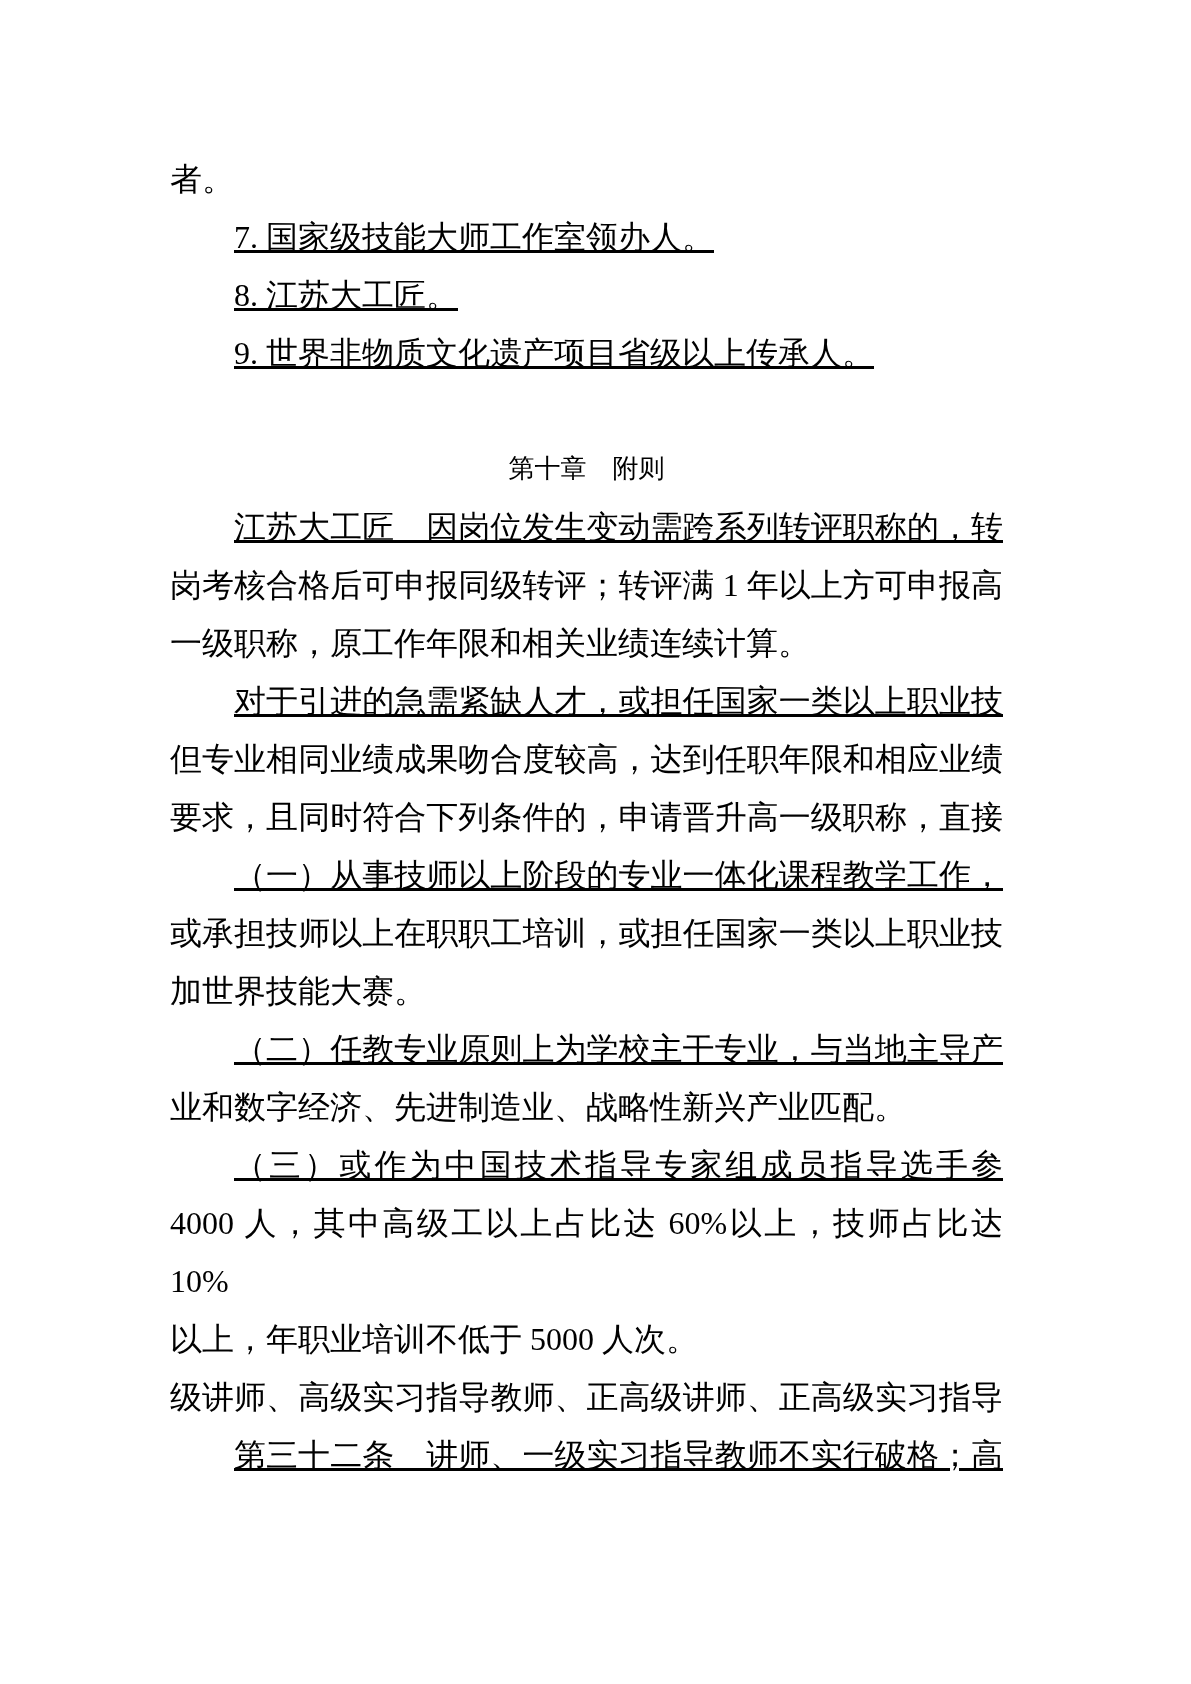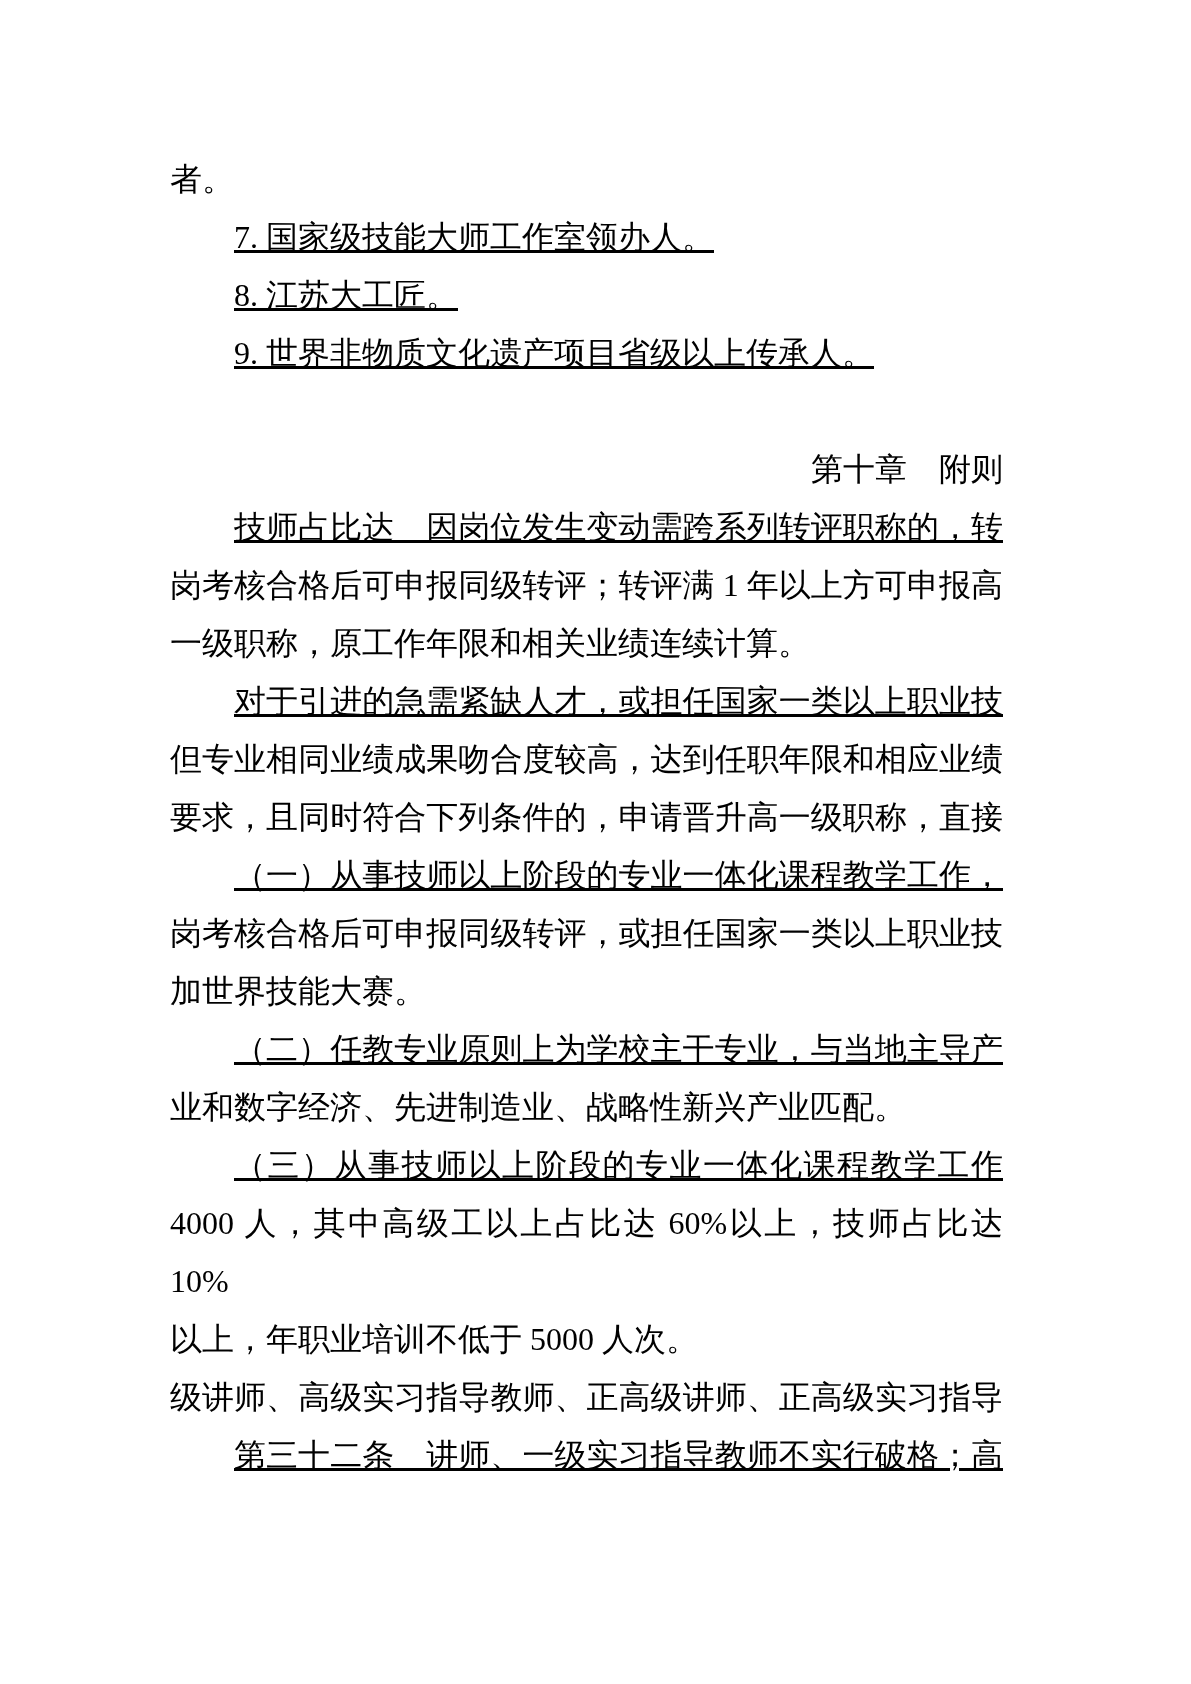--- a/index.html
+++ b/index.html
@@ -34,22 +34,22 @@
   .line.fill {
     text-align-last: justify;
     -moz-text-align-last: justify;
   }
   .line.first {
     padding-left: 64px; 
     text-decoration: underline;
   }
   .heading {
     margin-top: 58px;
-    text-align: right;
-    font-size: 32px;
+    text-align: center;
+    font-size: 26px;
     line-height: 58px;
     font-weight: 400;
   }
 </style>
 </head>
 <body>
 
 <div class="page" style="background: rgb(255, 255, 255);">
   <div class="content" style="color: rgb(0, 0, 0);">
       <div class="para">
@@ -59,40 +59,40 @@
         <div class="line first">7. 国家级技能大师工作室领办人。</div>
       </div>
       <div class="para">
         <div class="line first">8. 江苏大工匠。</div>
       </div>
       <div class="para">
         <div class="line first">9. 世界非物质文化遗产项目省级以上传承人。</div>
       </div>
       <div class="heading">第十章　附则</div>
       <div class="para">
-        <div class="line fill first">技师占比达　因岗位发生变动需跨系列转评职称的，转</div>
+        <div class="line fill first">江苏大工匠　因岗位发生变动需跨系列转评职称的，转</div>
         <div class="line fill">岗考核合格后可申报同级转评；转评满 1 年以上方可申报高</div>
         <div class="line">一级职称，原工作年限和相关业绩连续计算。</div>
       </div>
       <div class="para">
         <div class="line fill first">对于引进的急需紧缺人才，或担任国家一类以上职业技</div>
         <div class="line fill">但专业相同业绩成果吻合度较高，达到任职年限和相应业绩</div>
         <div class="line fill">要求，且同时符合下列条件的，申请晋升高一级职称，直接</div>
       </div>
       <div class="para">
         <div class="line fill first">（一）从事技师以上阶段的专业一体化课程教学工作，</div>
-        <div class="line fill">岗考核合格后可申报同级转评，或担任国家一类以上职业技</div>
+        <div class="line fill">或承担技师以上在职职工培训，或担任国家一类以上职业技</div>
         <div class="line">加世界技能大赛。</div>
       </div>
       <div class="para">
         <div class="line fill first">（二）任教专业原则上为学校主干专业，与当地主导产</div>
         <div class="line">业和数字经济、先进制造业、战略性新兴产业匹配。</div>
       </div>
       <div class="para">
-        <div class="line fill first">（三）从事技师以上阶段的专业一体化课程教学工作</div>
+        <div class="line fill first">（三）或作为中国技术指导专家组成员指导选手参</div>
         <div class="line fill">4000 人，其中高级工以上占比达 60%以上，技师占比达 10%</div>
         <div class="line">以上，年职业培训不低于 5000 人次。</div>
       </div>
       <div class="para">
         <div class="line fill">级讲师、高级实习指导教师、正高级讲师、正高级实习指导</div>
         <div class="line fill first">第三十二条　讲师、一级实习指导教师不实行破格；高</div>
       </div>
     </div>
 </div>
 

